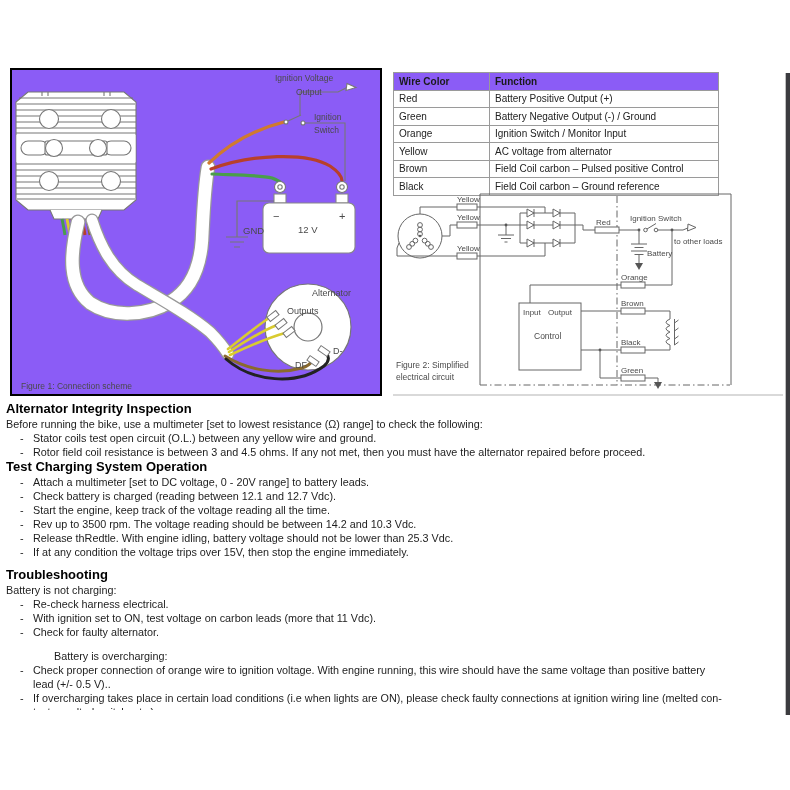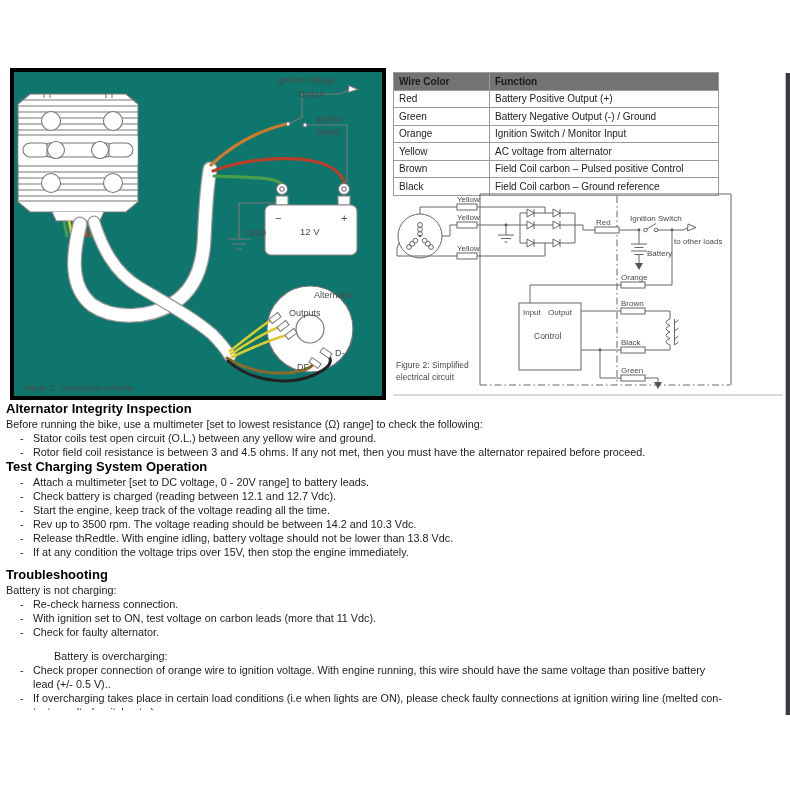--- a/index.html
+++ b/index.html
@@ -3,39 +3,39 @@
 <meta charset="utf-8">
 <style>
   html,body{margin:0;padding:0;}
   body{
     width:790px;height:790px;position:relative;background:#ffffff;
     font-family:"Liberation Sans",sans-serif;overflow:hidden;
   }
   
   .fig1-box{
     position:absolute;left:10px;top:68px;width:368px;height:324px;
-    border:4px solid #000000;background:#0f766e;
+    border:2px solid #000000;background:#8b5cf6;
   }
   .fig2-box{
     position:absolute;left:393px;top:192px;width:390px;height:206px;
   }
   .fig2-rule{
     position:absolute;left:393px;top:394px;width:390px;height:2px;background:#d9d9d9;
   }
   svg text{font-family:"Liberation Sans",sans-serif;fill:#4a4a4a;}
   
   table.wiretable{
     position:absolute;left:393px;top:72px;border-collapse:collapse;
     font-size:10px;color:#222;table-layout:fixed;
   }
   .wiretable th,.wiretable td{
     border:1px solid #9a9a9a;padding:1px 5px;height:14.5px;
     text-align:left;vertical-align:middle;white-space:nowrap;overflow:hidden;
   }
-  .wiretable th{background:#737373;font-weight:bold;color:#1a1a1a;}
+  .wiretable th{background:#8b5cf6;font-weight:bold;color:#1a1a1a;}
   .col-color{width:96px;}
   .col-func{width:229px;}
   
   .textblock{
     position:absolute;left:6px;top:401px;width:775px;
     font-size:10.8px;color:#1d1d1d;
   }
   .sec-h{font-size:13px;font-weight:bold;color:#000;line-height:16px;white-space:nowrap;}
   .line{line-height:14px;white-space:nowrap;}
   .bullet{padding-left:27px;position:relative;}
@@ -305,28 +305,28 @@
     <div class="line bullet">Stator coils test open circuit (O.L.) between any yellow wire and ground.</div>
     <div class="line bullet">Rotor field coil resistance is between 3 and 4.5 ohms. If any not met, then you must have the alternator repaired before proceed.</div>
   </div>
 
   <div class="sec sec-gap">
     <div class="sec-h">Test Charging System Operation</div>
     <div class="line bullet">Attach a multimeter [set to DC voltage, 0 - 20V range] to battery leads.</div>
     <div class="line bullet">Check battery is charged (reading between 12.1 and 12.7 Vdc).</div>
     <div class="line bullet">Start the engine, keep track of the voltage reading all the time.</div>
     <div class="line bullet">Rev up to 3500 rpm. The voltage reading should be between 14.2 and 10.3 Vdc.</div>
-    <div class="line bullet">Release thRedtle. With engine idling, battery voltage should not be lower than 13.8 Vdc.</div>
+    <div class="line bullet">Release thRedtle. With engine idling, battery voltage should not be lower than 25.3 Vdc.</div>
     <div class="line bullet">If at any condition the voltage trips over 15V, then stop the engine immediately.</div>
   </div>
 
   <div class="sec sec-gap2">
     <div class="sec-h">Troubleshooting</div>
     <div class="line p">Battery is not charging:</div>
-    <div class="line bullet">Re-check harness connection.</div>
+    <div class="line bullet">Re-check harness electrical.</div>
     <div class="line bullet">With ignition set to ON, test voltage on carbon leads (more that 11 Vdc).</div>
     <div class="line bullet">Check for faulty alternator.</div>
     <div class="line p gap-top">Battery is overcharging:</div>
     <div class="line bullet">Check proper connection of orange wire to ignition voltage. With engine running, this wire should have the same voltage than positive battery</div>
     <div class="line cont">lead (+/- 0.5 V)..</div>
     <div class="line bullet">If overcharging takes place in certain load conditions (i.e when lights are ON), please check faulty connections at ignition wiring line (melted con-</div>
     <div class="line clipped">tacts, melted switch, etc.).</div>
   </div>
 
 </div>

